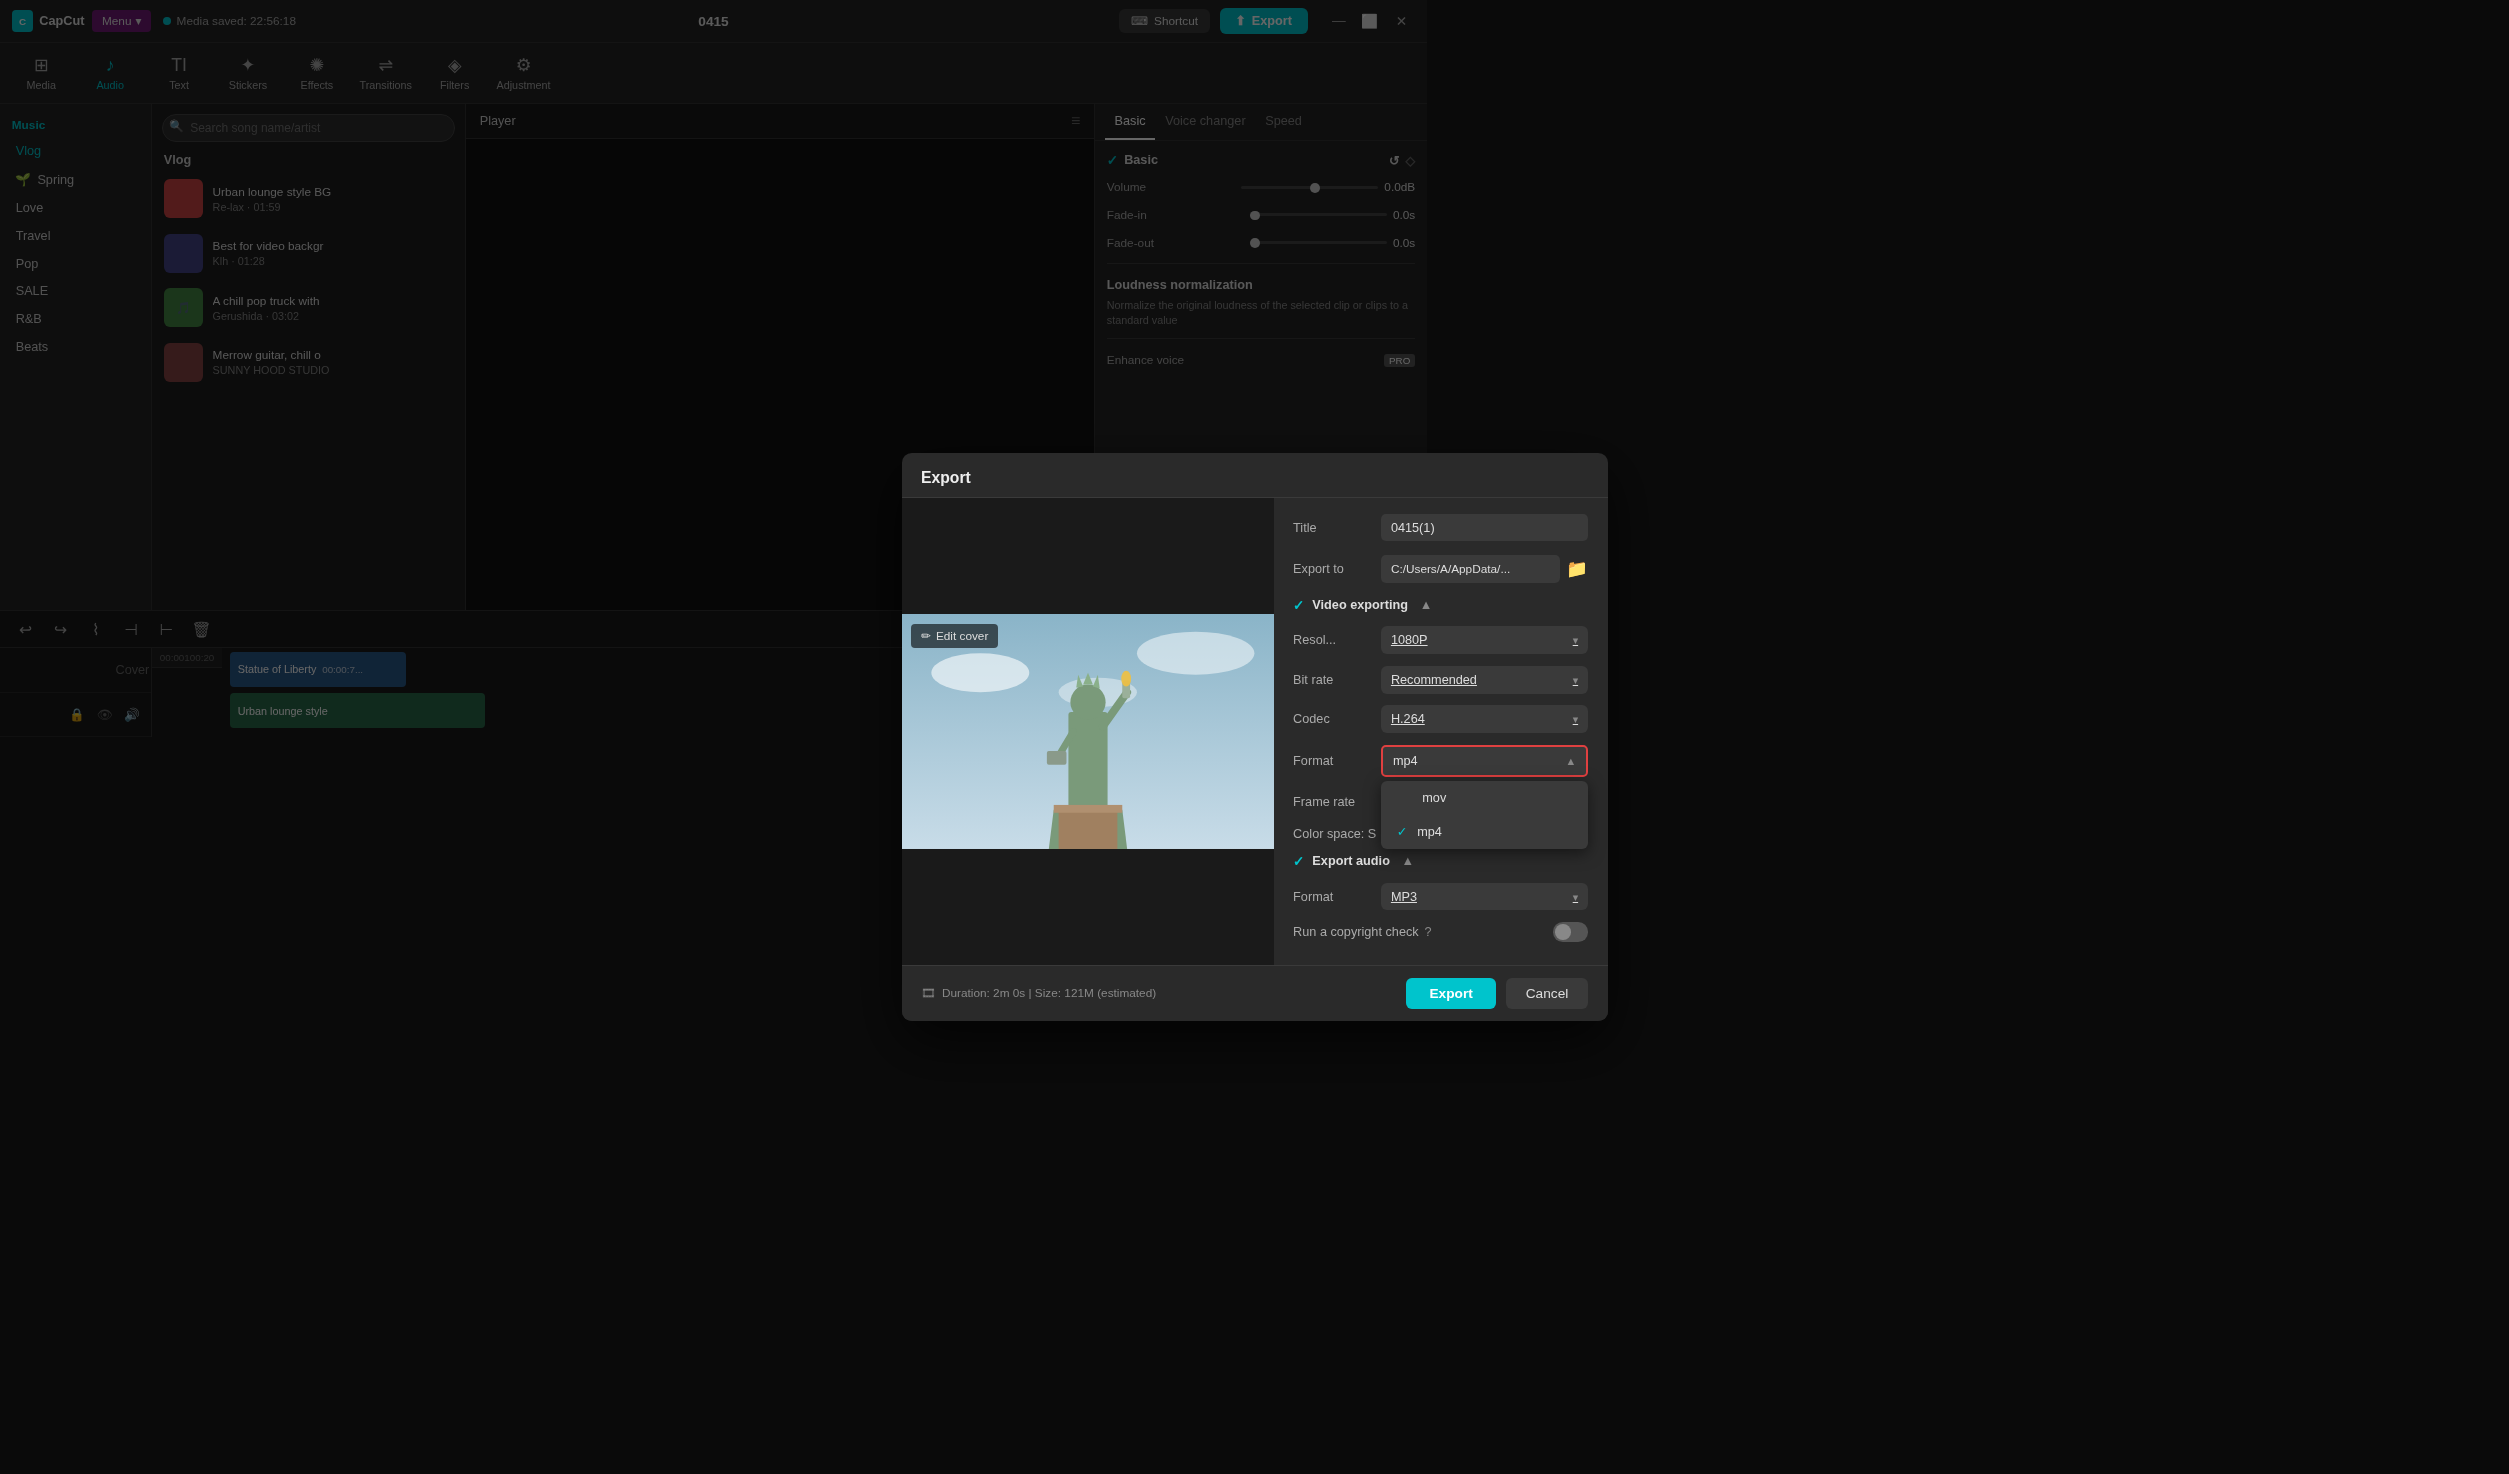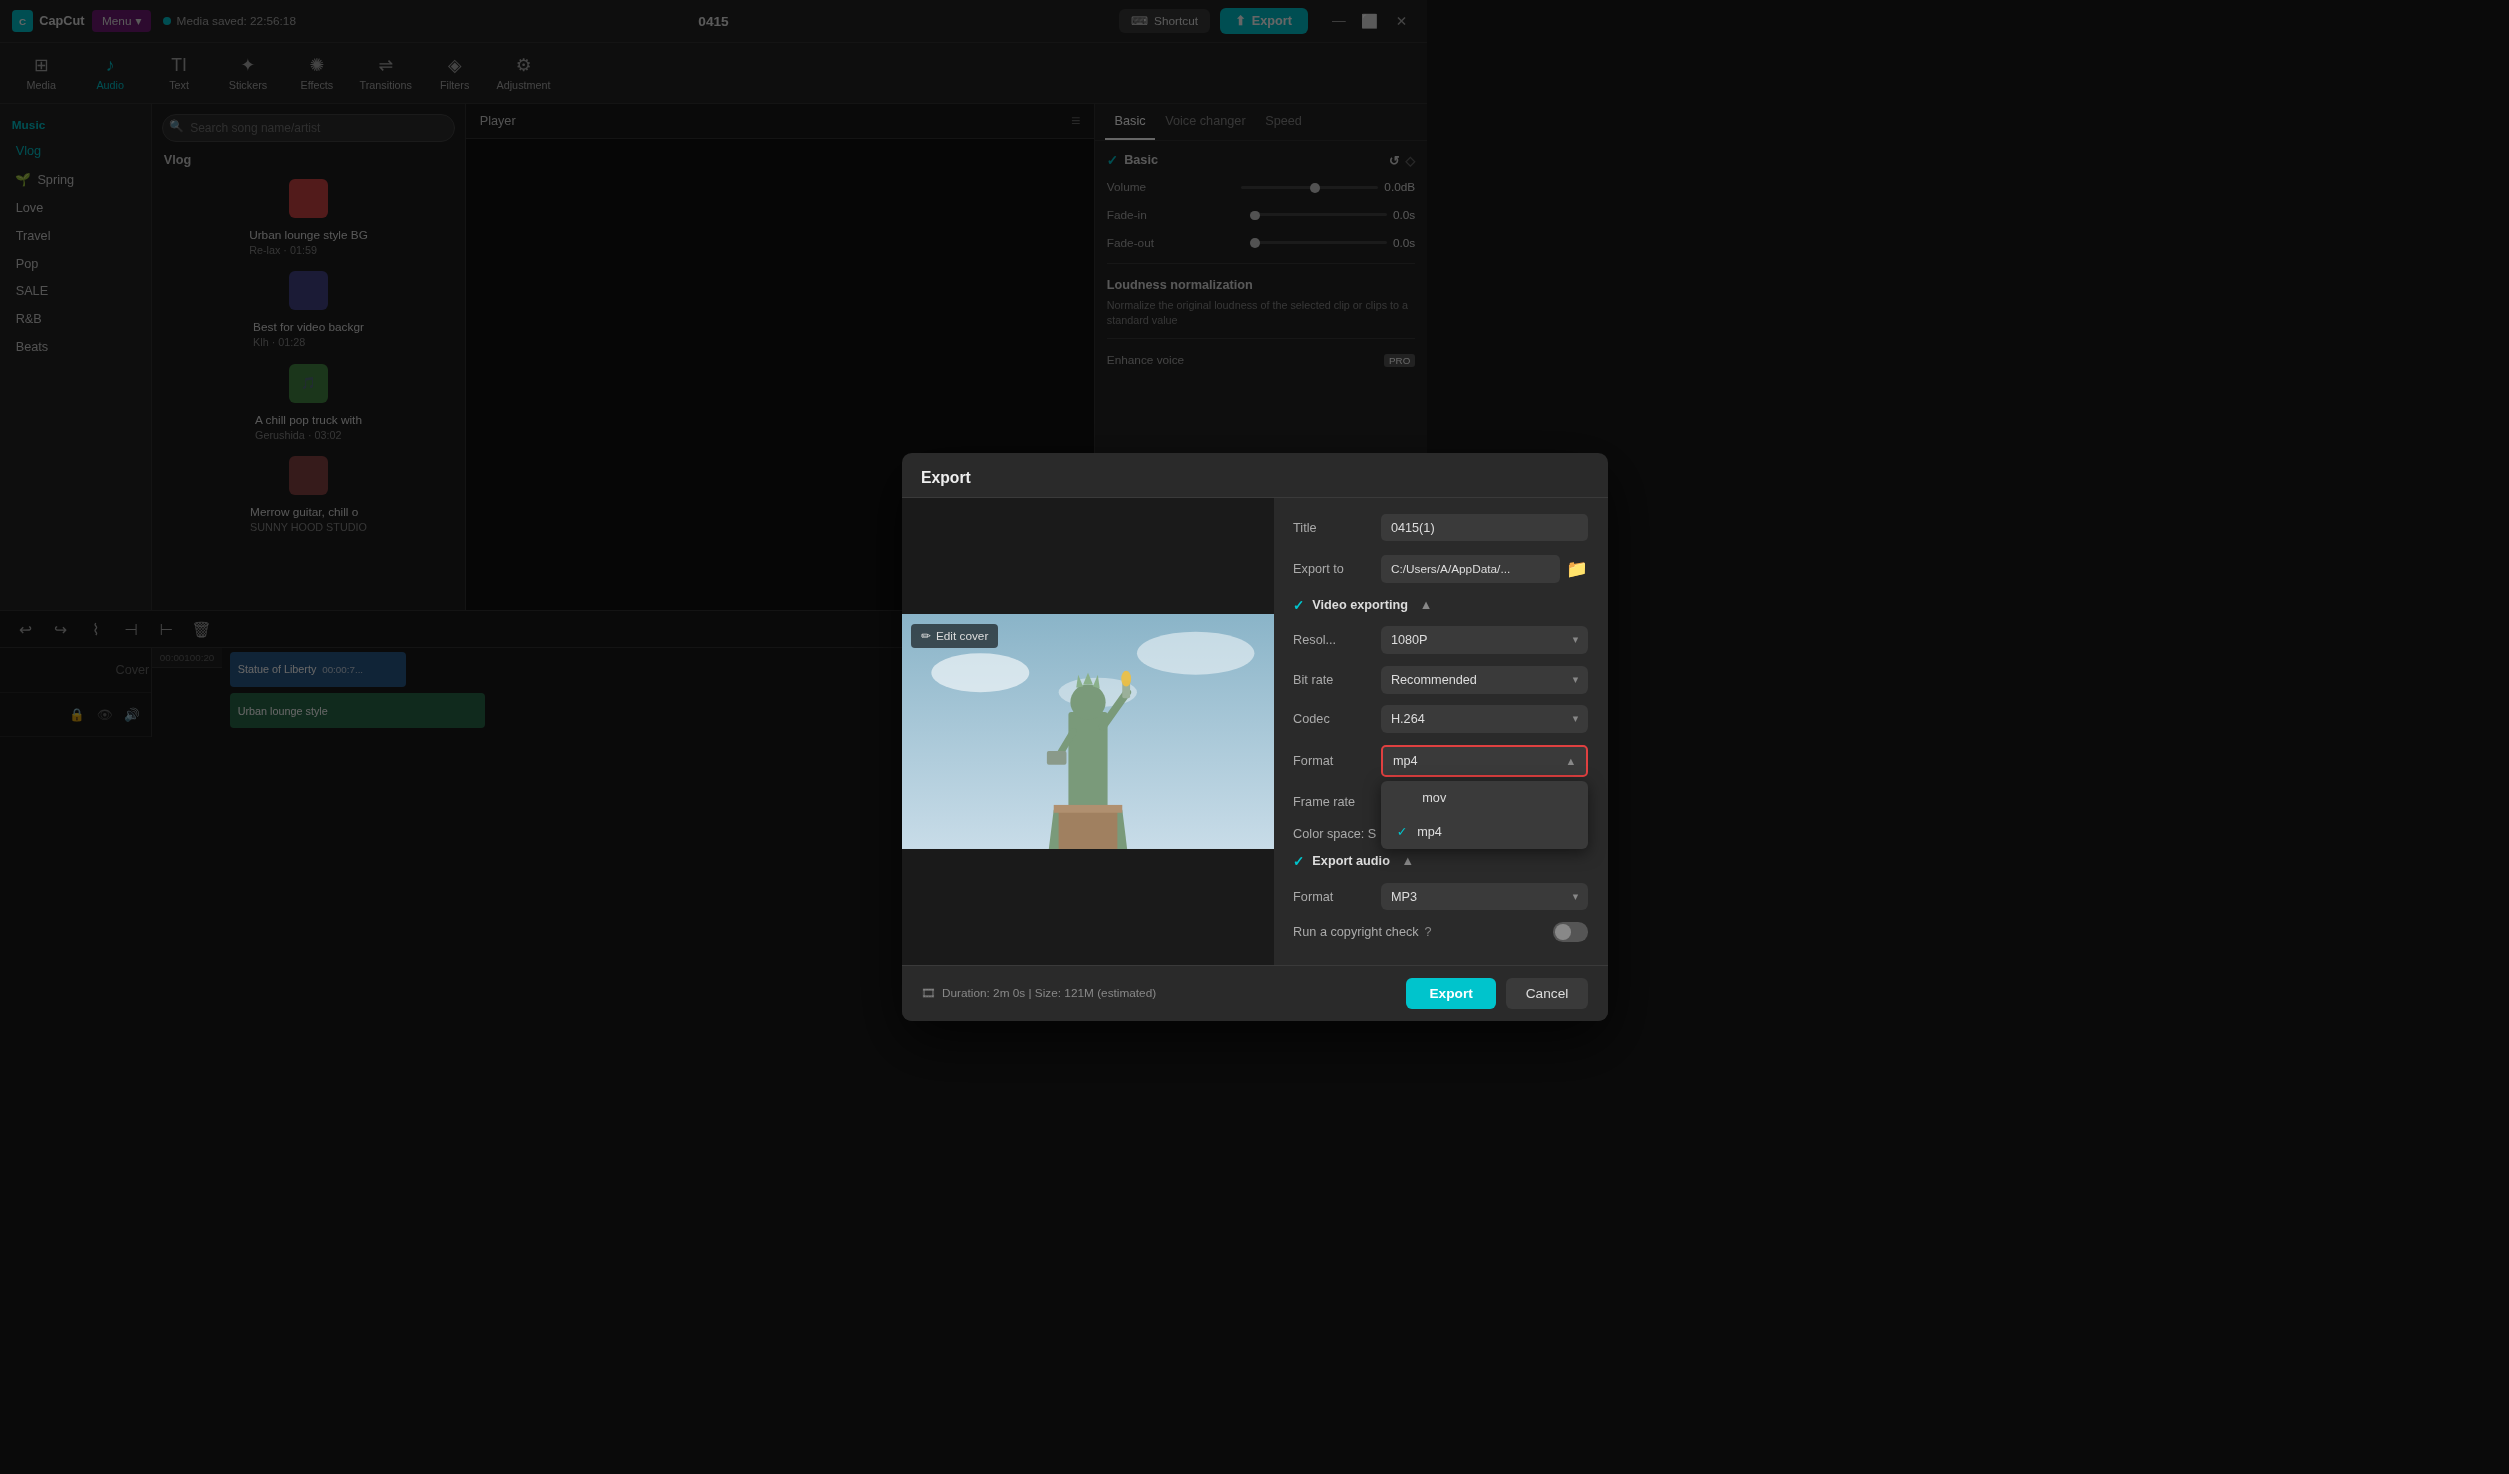--- a/index.html
+++ b/index.html
@@ -149,21 +149,21 @@
       position: absolute; left: 17.6px; top: 50%; transform: translateY(-50%);
       font-size: 11.8px; color: #666;
     }
     .music-category {
       padding: 5.9px 11.8px 3.9px;
       font-size: 12.7px; font-weight: 600; color: #ccc;
     }
     .music-list { flex: 1; overflow-y: auto; }
     .music-item {
       display: flex; align-items: center; gap: 9.8px;
-      padding: 7.8px 11.8px; cursor: pointer; flex-direction: column;
+      padding: 7.8px 11.8px; cursor: pointer;
     }
     .music-thumb {
       width: 39px; height: 39px; border-radius: 5.9px; flex-shrink: 0;
       background: #444; display: flex; align-items: center; justify-content: center;
       font-size: 17.6px; overflow: hidden;
     }
     .music-info { flex: 1; min-width: 0; }
     .music-title { font-size: 11.8px; color: #ddd; white-space: nowrap; overflow: hidden; text-overflow: ellipsis; }
     .music-sub { font-size: 10.8px; color: #888; margin-top: 2px; }
 
@@ -346,21 +346,21 @@
     .section-divider { border: none; border-top: 1px solid #3a3a3a; margin: 7.8px 0 13.7px; }
     .select-row {
       display: flex; align-items: center; margin-bottom: 11.8px;
     }
     .select-label {
       width: 88px; font-size: 12.7px; color: #aaa; flex-shrink: 0;
     }
     .select-box {
       flex: 1; background: #3a3a3a; border: none;
       color: #ddd; padding: 6.9px 9.8px; border-radius: 6px; font-size: 12.7px;
-      display: flex; align-items: flex-start; justify-content: space-between; cursor: pointer;
+      display: flex; align-items: flex-end; justify-content: space-between; cursor: pointer; text-decoration: underline;
     }
     .select-box-highlighted {
       flex: 1; background: #3a3a3a;
       border: 2px solid #e04040;
       border-radius: 4.9px;
       padding: 6.9px 9.8px; font-size: 12.7px;
       display: flex; align-items: center; justify-content: space-between; cursor: pointer;
       color: #ddd;
     }
     .chevron { font-size: 10.8px; color: #888; }

